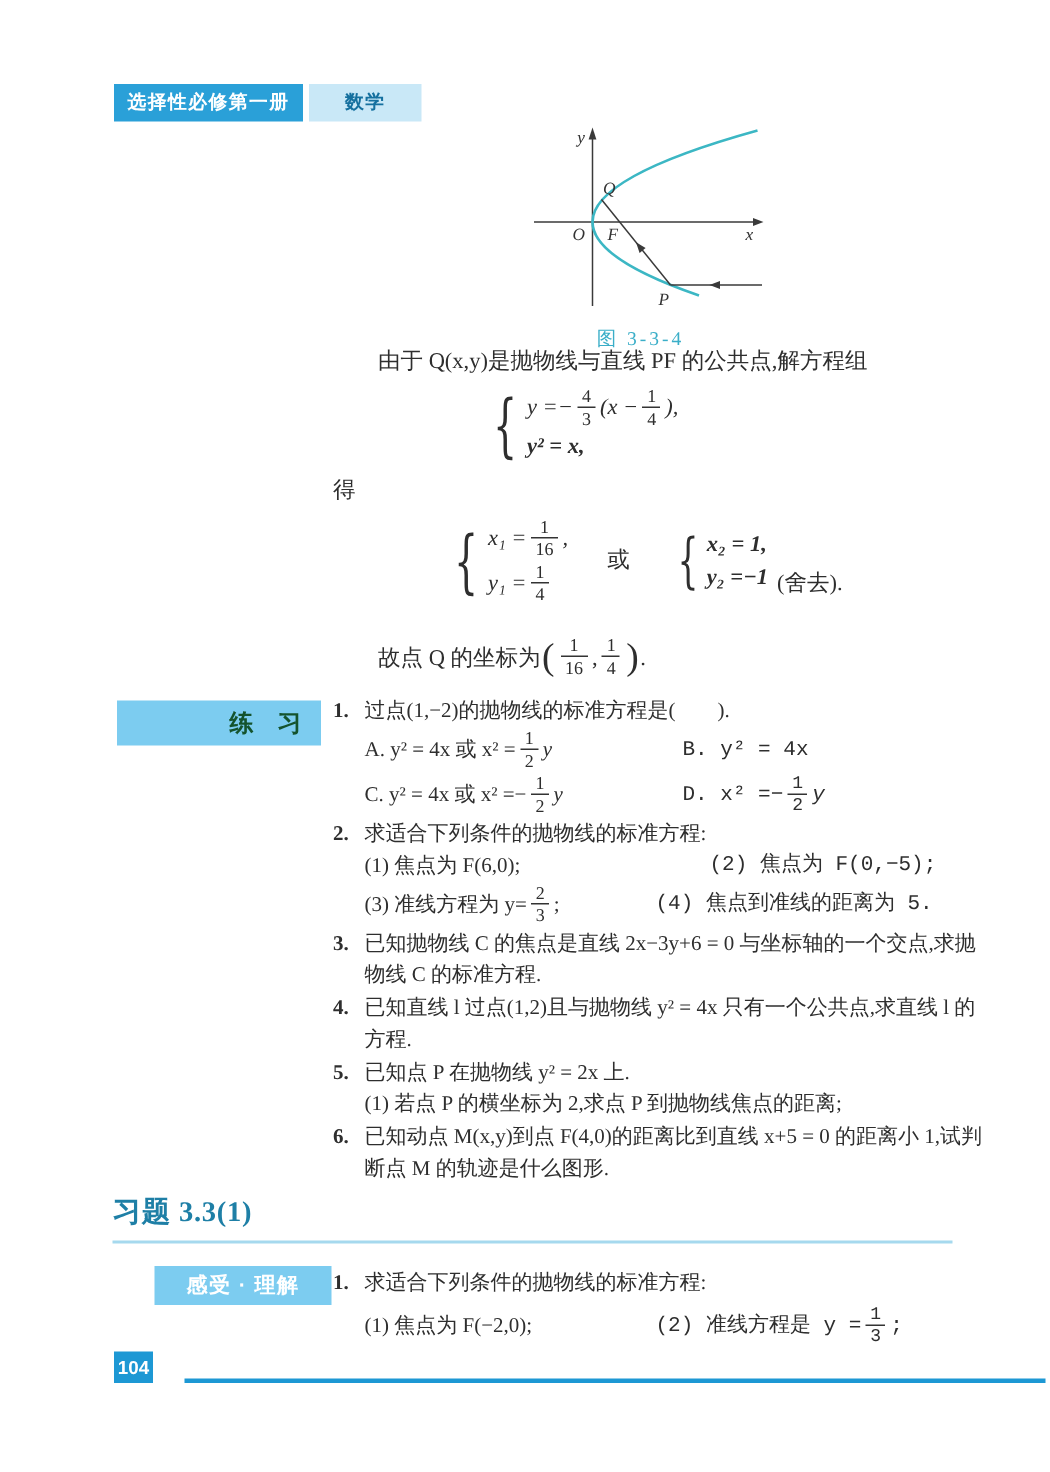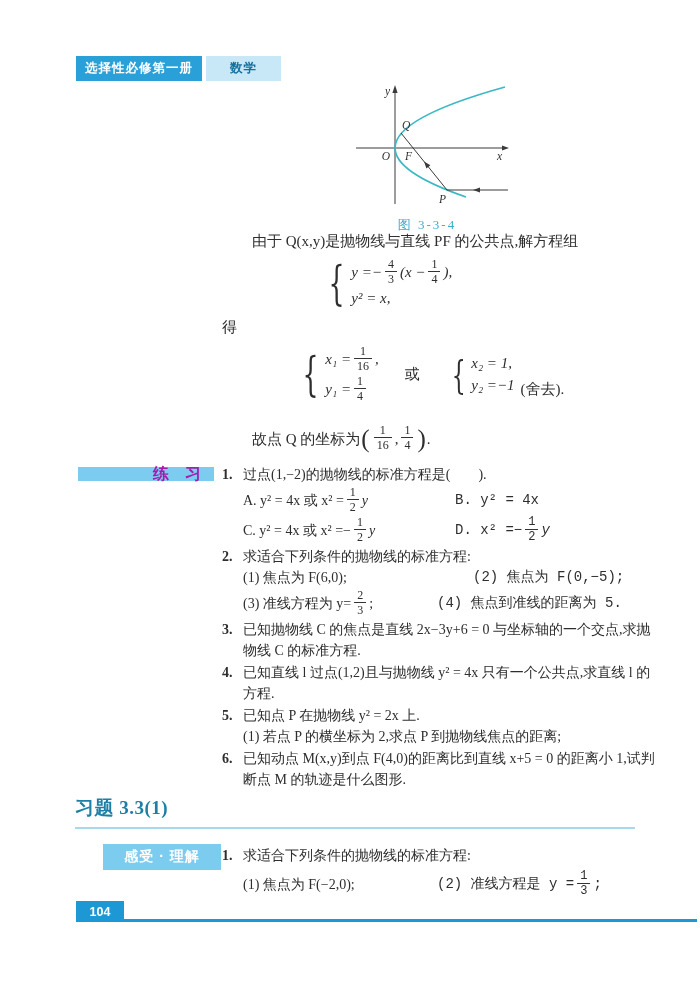--- a/index.html
+++ b/index.html
@@ -26,35 +26,35 @@
   .solution { position:absolute; top:230px; left:222px; width:430px; font-size:15px; line-height:22px; }
   .intro { padding-left:30px; }
   .de { margin:4px 0 2px 0; }
   .brace { font-size:46px; line-height:1; font-weight:400; color:#2e2e2e;
            transform:scaleX(.55); font-family:"DejaVu Serif",serif; }
   .brace.small { font-size:40px; }
   .sys { display:inline-flex; align-items:center; }
   .syslines { display:flex; flex-direction:column; justify-content:center; }
   .ml { display:flex; align-items:center; white-space:nowrap; font-style:italic; }
   .ml.h30 { min-height:30px; }
-  .ml.h24 { min-height:22px; }
+  .ml.h24 { min-height:22px;font-weight:bold; }
   .sys1 { margin:5px 0 3px 100px; }
   .sysrow { display:flex; align-items:center; margin:6px 0 4px 74px; }
   .orword { margin:0 26px; font-style:normal; }
   .note { align-self:flex-end; margin:0 0 4px 6px; font-style:normal; white-space:nowrap; }
   .frac { display:inline-flex; flex-direction:column; align-items:center; margin:0 3px;
           font-style:normal; vertical-align:middle; }
   .frac .fn { font-size:12px; line-height:13px; padding:0 3px; }
   .frac .fd { font-size:12px; line-height:15px; padding:0 3px; border-top:1px solid #333; }
   .conc { display:flex; align-items:center; padding-left:30px; margin-top:20px; white-space:nowrap; }
   .bigp { font-size:25px; font-weight:300; line-height:1; margin:0 1px; }
 
   
-  .pr-badge { position:absolute; top:467px; left:78px; width:136px; height:14px;
-              background:var(--badgeBlue,#7cccf0); color:#a21caf; font-weight:bold; font-size:16px;
+  .pr-badge { position:absolute; top:467px; left:78px; width:136px; height:30px;
+              background:var(--badgeBlue,#7cccf0); color:#14532d; font-weight:bold; font-size:16px;
               font-family:"Liberation Sans","DejaVu Sans",sans-serif;
               display:flex; align-items:center; justify-content:flex-end; padding-right:13px; }
   .pr-body { position:absolute; top:464px; left:222px; width:434px; font-size:14px; line-height:21px; }
   .prob { display:flex; margin-bottom:1px; }
   .pn { font-weight:bold; width:21px; flex-shrink:0; }
   .pt { flex:1; }
   .ln { line-height:21px; }
   .mrow { display:flex; align-items:center; min-height:30px; }
   .mrow2 { display:flex; align-items:center; min-height:21px;gap:36px; }
   .cell { width:212px; display:flex; align-items:center; white-space:nowrap; }
@@ -67,21 +67,21 @@
   .ex-rule { position:absolute; top:827px; left:75px; width:560px; height:2px;
              background:var(--ruleBlue,#a6d9ee); }
   .ex-badge { position:absolute; top:844px; left:103px; width:118px; height:26px;
               background:var(--badgeBlue,#7cccf0); color:#fff; font-weight:bold; font-size:14px;
               font-family:"Liberation Sans","DejaVu Sans",sans-serif;
               display:flex; align-items:center; justify-content:center; letter-spacing:1px; }
   .ex-body { position:absolute; top:845px; left:222px; width:434px; font-size:14px; line-height:21px; }
   .ex-body .mrow { min-height:36px; }
 
   
-  .ft-box { position:absolute; top:901px; left:76px; width:48px; height:21px;
+  .ft-box { position:absolute; top:901px; left:76px; width:26px; height:21px;
             background:var(--footerBlue,#1d98d4); color:#fff; font-size:12.5px; font-weight:bold;
             font-family:"Liberation Sans","DejaVu Sans",sans-serif;
             display:flex; align-items:center; justify-content:center; }
   .ft-line { position:absolute; top:919px; left:123px; width:574px; height:3px;
              background:var(--footerBlue,#1d98d4); }
 </style>
 </head>
 <body>
 
 <div class="page">

